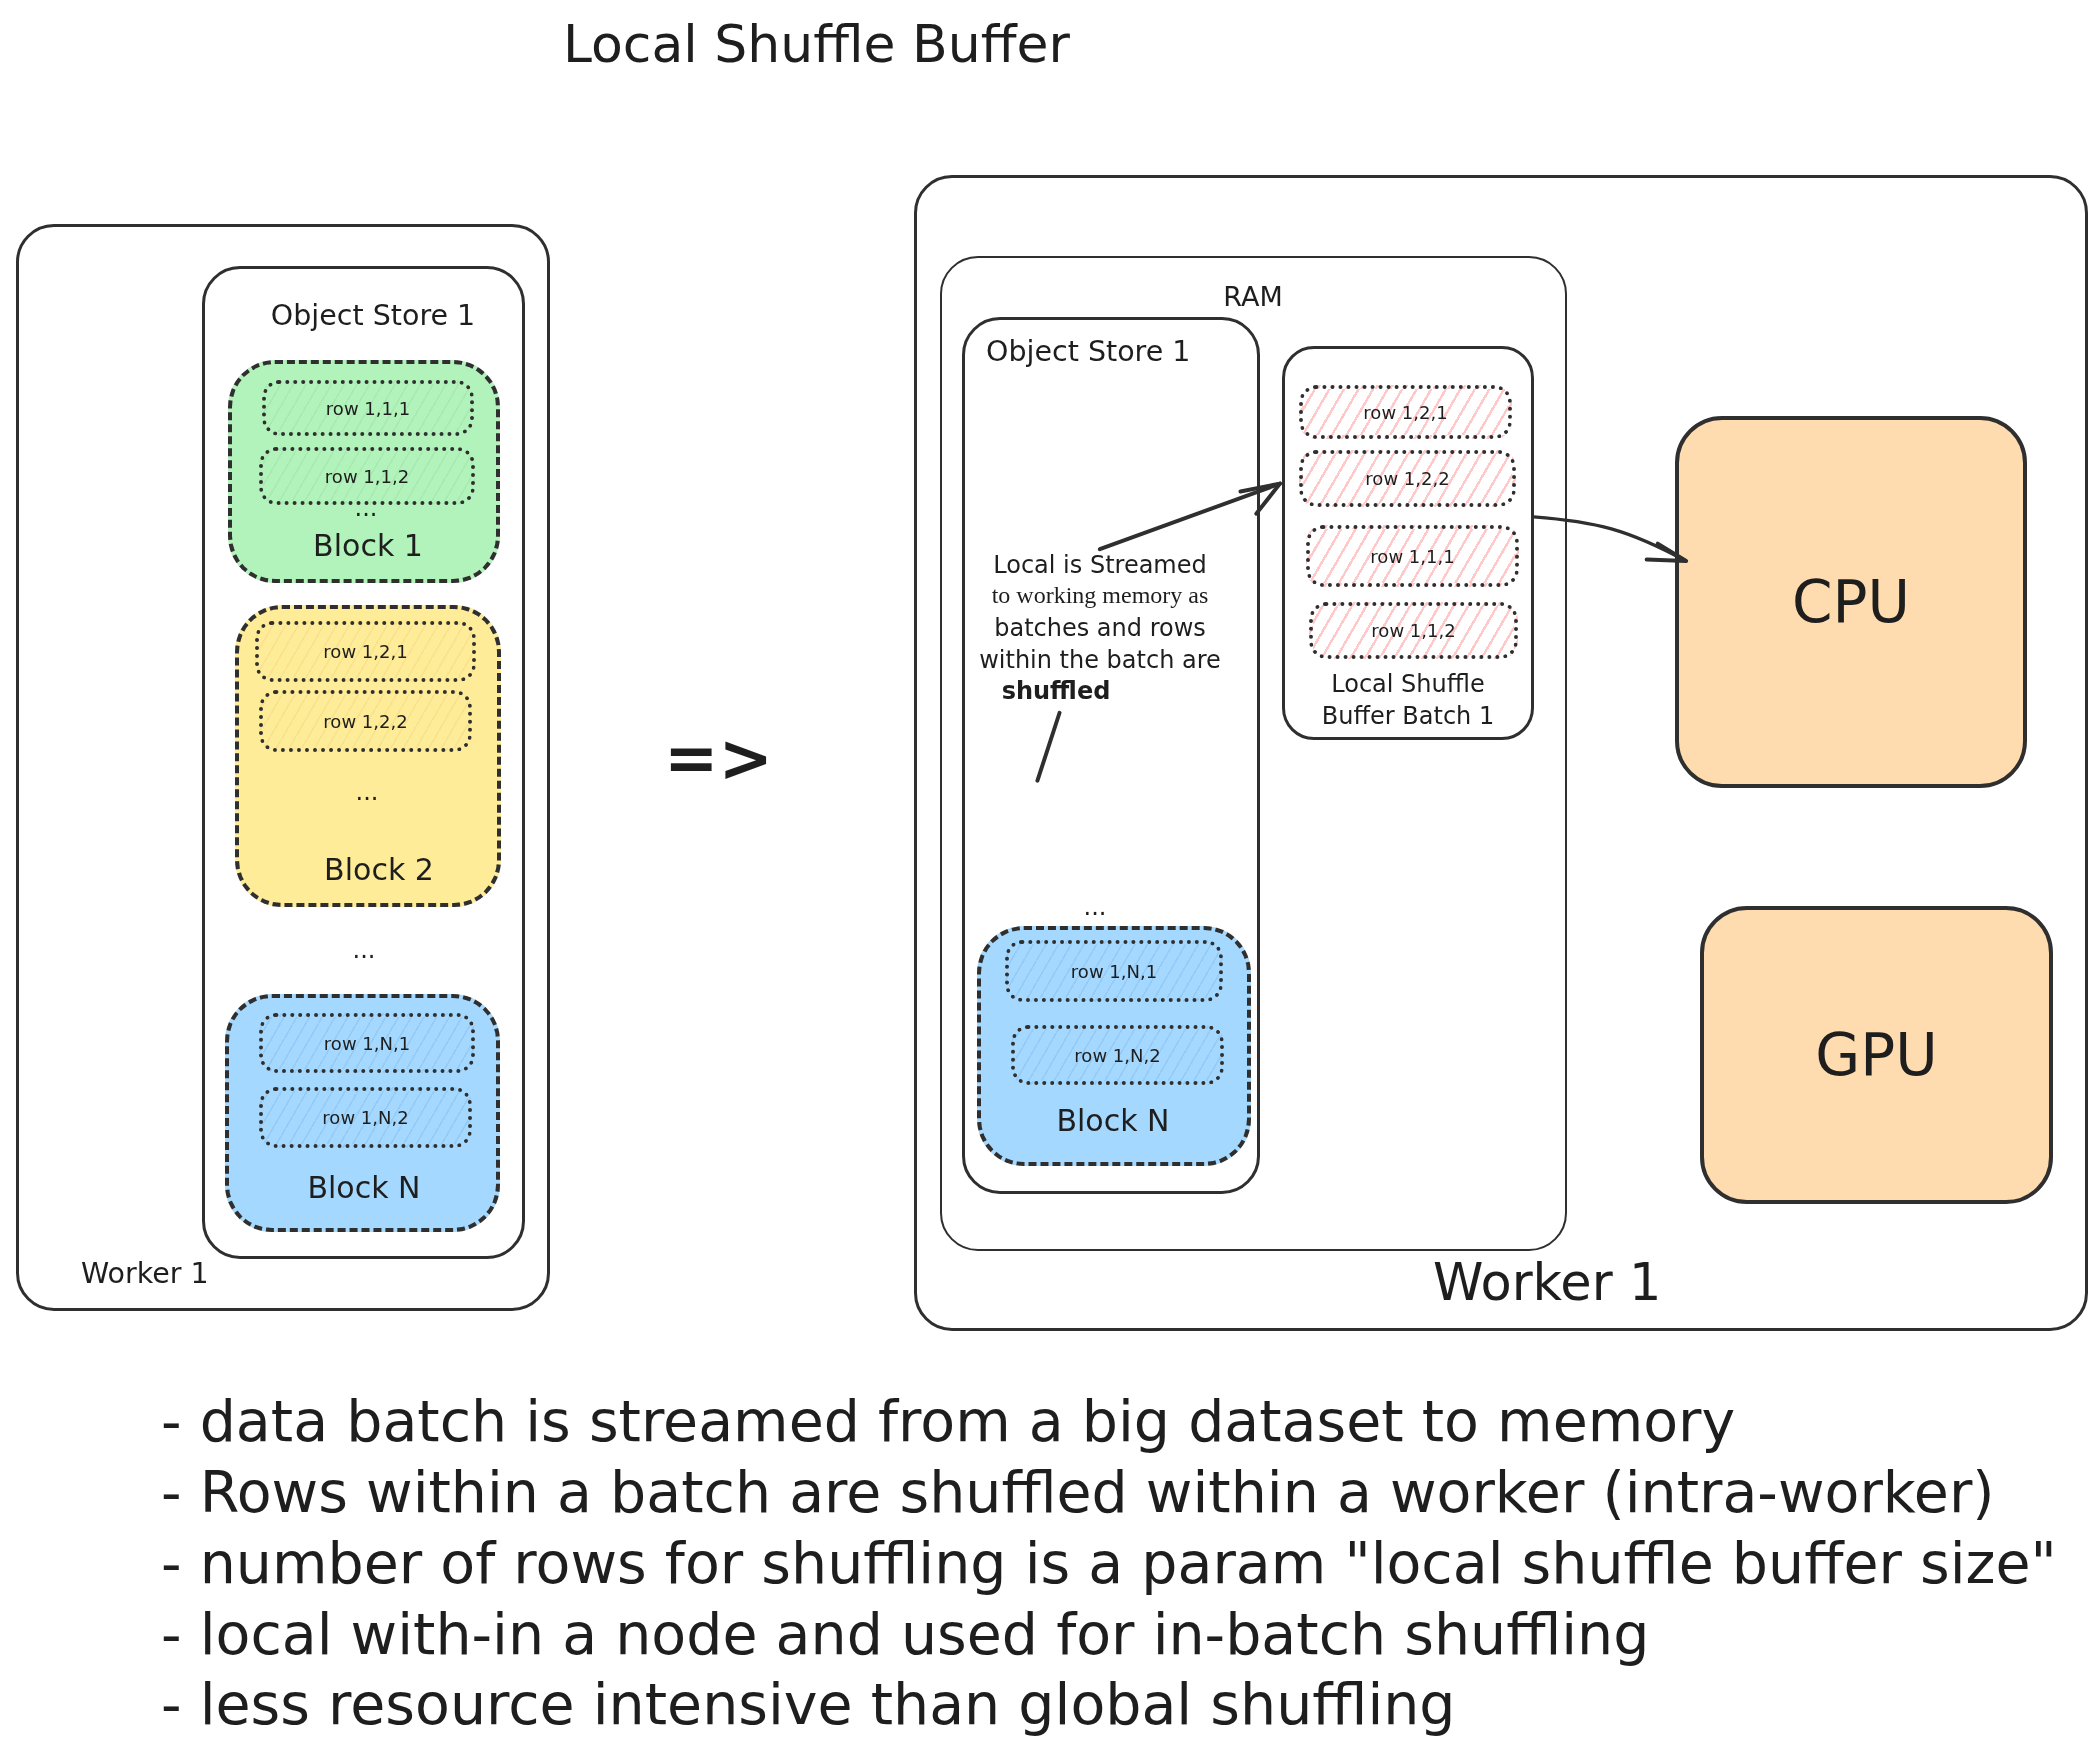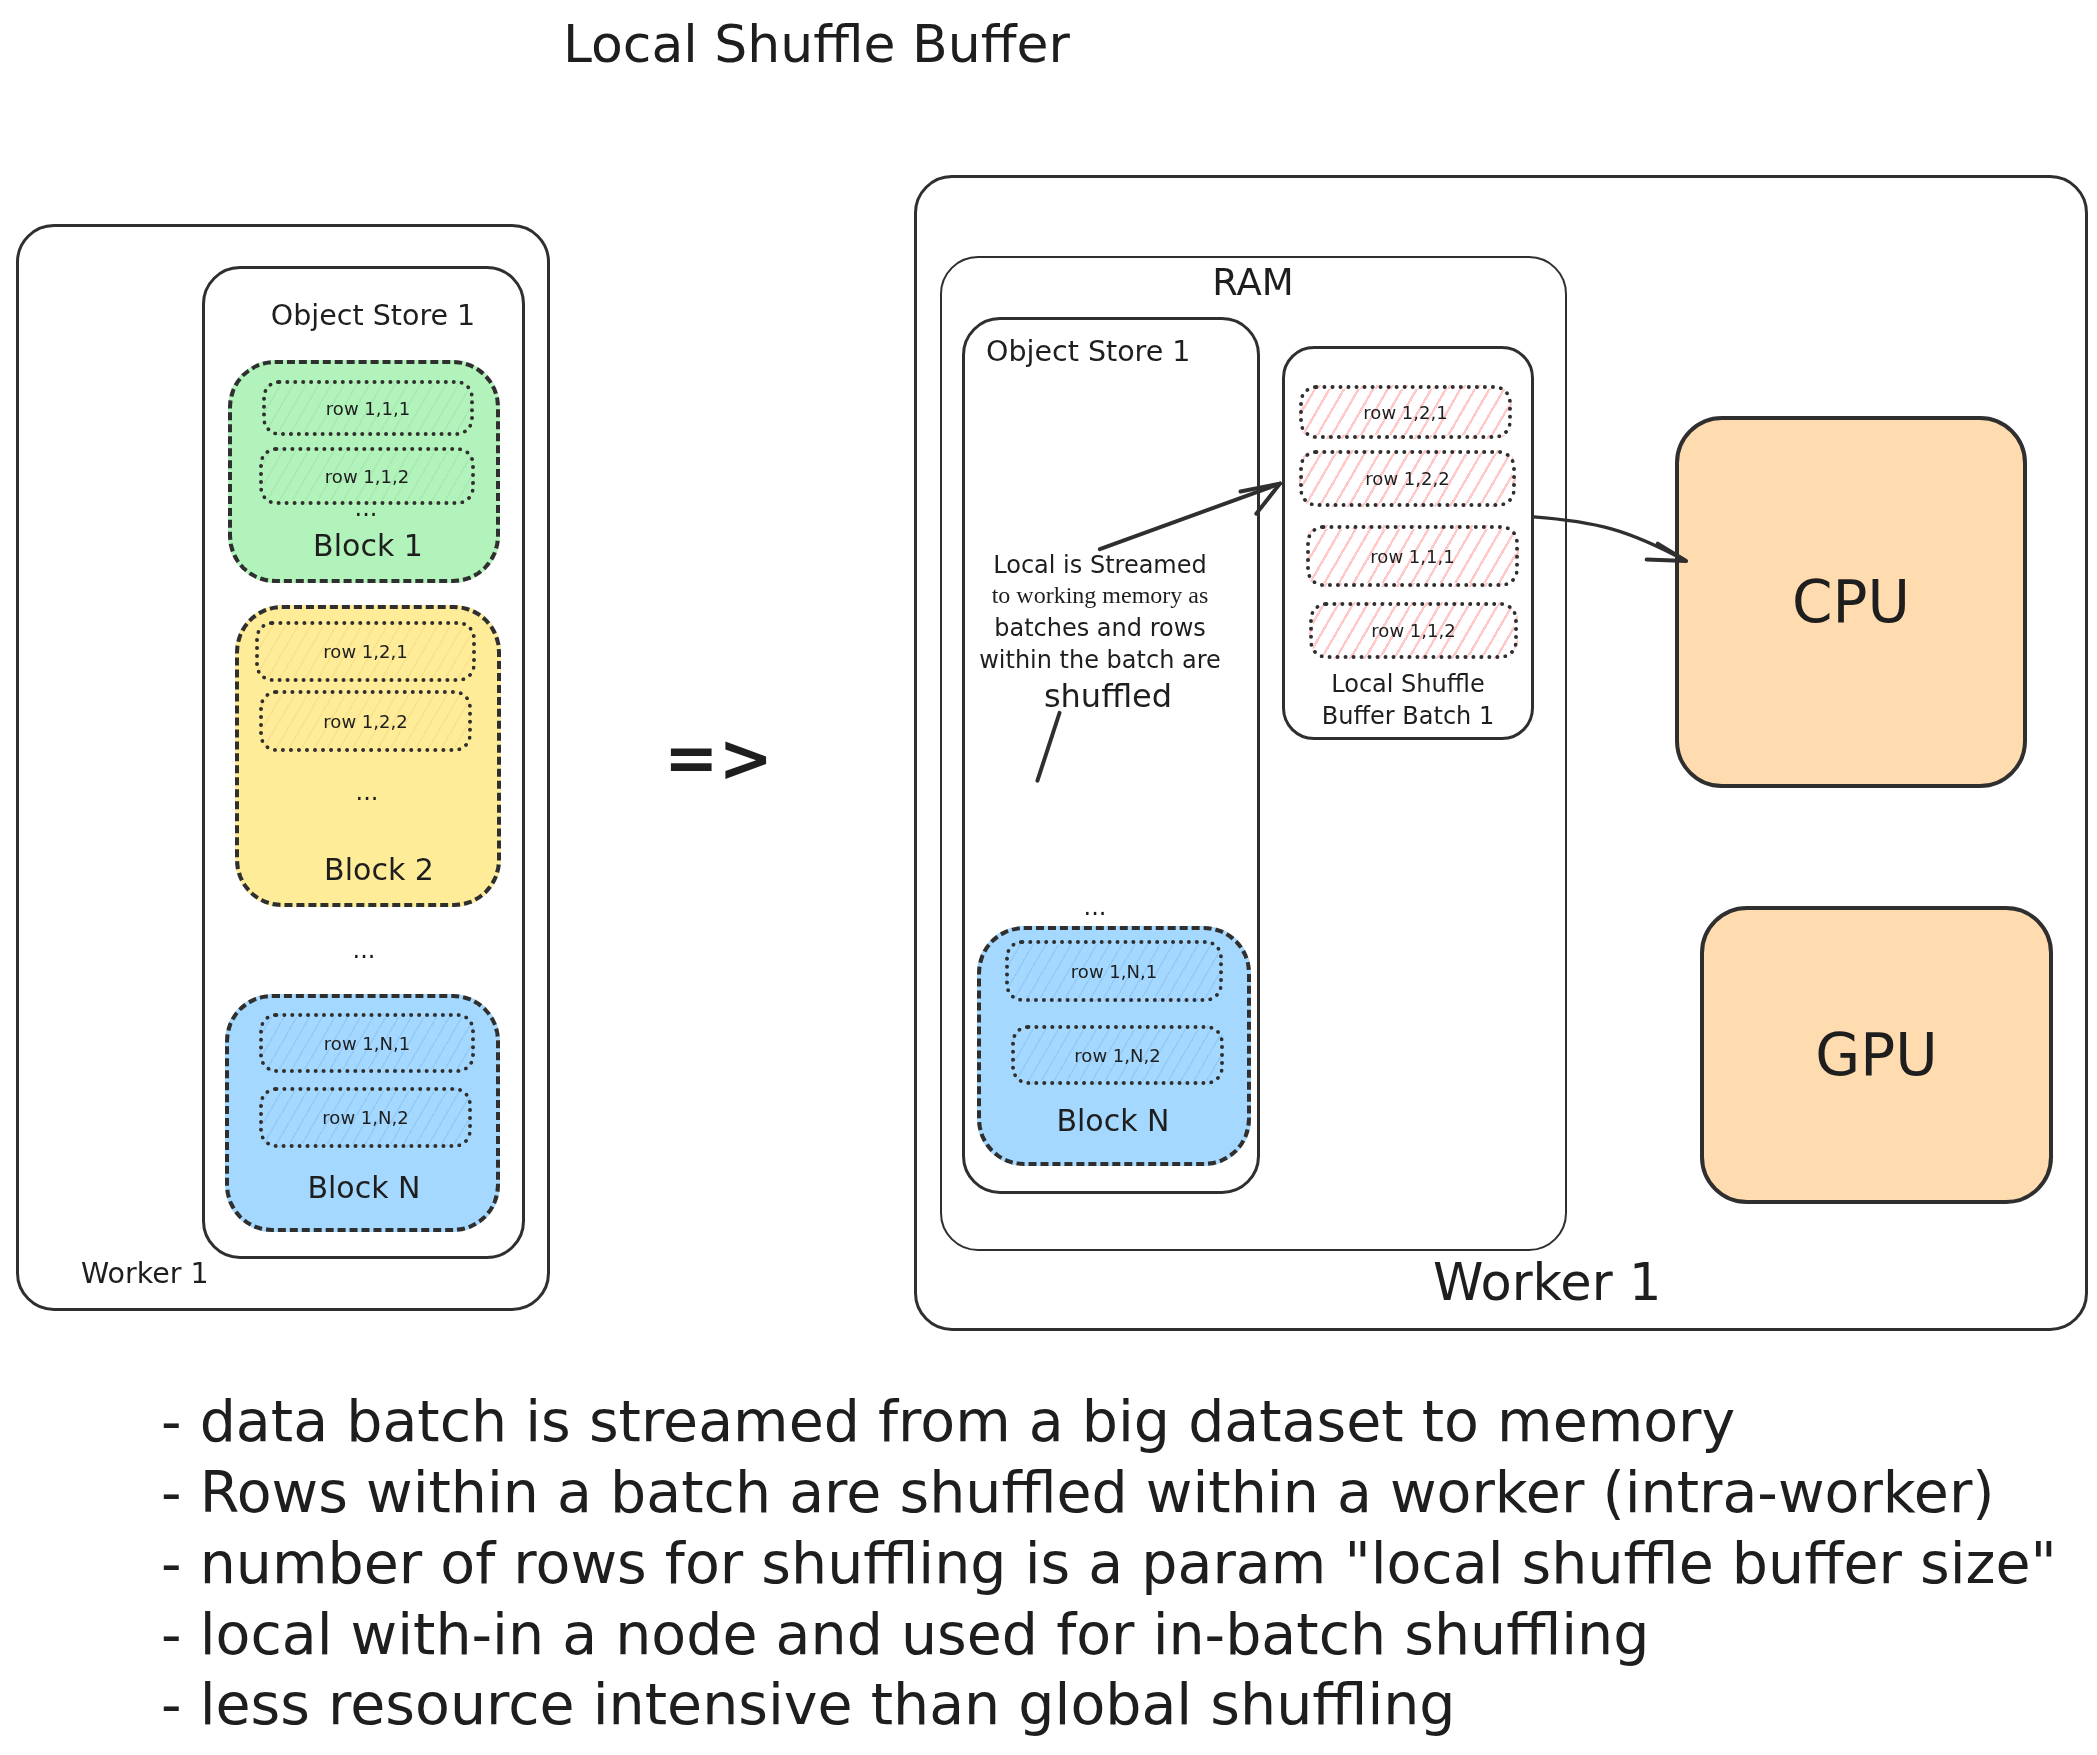--- a/index.html
+++ b/index.html
@@ -50,30 +50,30 @@
 <div class="row hatch-blue" style="left:259px; top:1013px; width:216px; height:60px;">row 1,N,1</div>
 <div class="row hatch-blue" style="left:259px; top:1087px; width:213px; height:61px;">row 1,N,2</div>
 <div class="label center" style="left:364px; top:1170px; font-size:30px;">Block N</div>
 
 <div class="label" style="left:664px; top:721px; font-size:65px; font-weight:bold;">=&gt;</div>
 
 <div class="box" style="left:914px; top:175px; width:1174px; height:1156px;"></div>
 <div class="label" style="left:1433px; top:1253px; font-size:51px;">Worker 1</div>
 
 <div class="box thin" style="left:940px; top:256px; width:627px; height:995px;"></div>
-<div class="label center" style="left:1253px; top:261px; font-size:37px;text-align:right;">RAM</div>
+<div class="label center" style="left:1253px; top:281px; font-size:27px;text-align:right;">RAM</div>
 
 <div class="box" style="left:962px; top:317px; width:298px; height:877px;"></div>
 <div class="label" style="left:986px; top:335px; font-size:28.5px;">Object Store 1</div>
 
 <div class="label center" style="left:1100px; top:551px; font-size:24px;">Local is Streamed</div>
 <div class="label center" style="left:1100px; top:582px; font-size:24px;font-family:Liberation Serif, serif;">to working memory as</div>
 <div class="label center" style="left:1100px; top:614px; font-size:24px;">batches and rows</div>
 <div class="label center" style="left:1100px; top:646px; font-size:24px;">within the batch are</div>
-<div class="label center" style="left:1108px; top:677px; font-size:32px;">shuffled</div>
+<div class="label center" style="left:1056px; top:677px; font-size:24px;font-weight:bold;">shuffled</div>
 
 <div class="label center" style="left:1095px; top:893px; font-size:24px;">...</div>
 <div class="block" style="left:977px; top:926px; width:274px; height:240px; background:#a5d8ff;"></div>
 <div class="row hatch-blue" style="left:1005px; top:940px; width:218px; height:62px;">row 1,N,1</div>
 <div class="row hatch-blue" style="left:1011px; top:1025px; width:213px; height:60px;">row 1,N,2</div>
 <div class="label center" style="left:1113px; top:1103px; font-size:30px;">Block N</div>
 
 <div class="box" style="left:1282px; top:346px; width:252px; height:394px; border-radius:32px;"></div>
 <div class="row hatch-pink" style="left:1299px; top:385px; width:213px; height:54px;">row 1,2,1</div>
 <div class="row hatch-pink" style="left:1299px; top:450px; width:217px; height:57px;">row 1,2,2</div>

